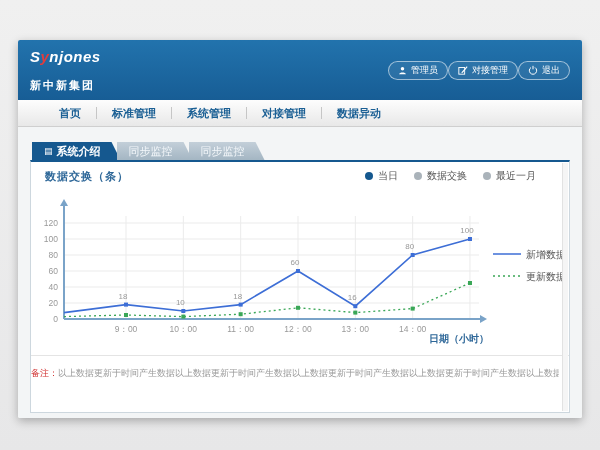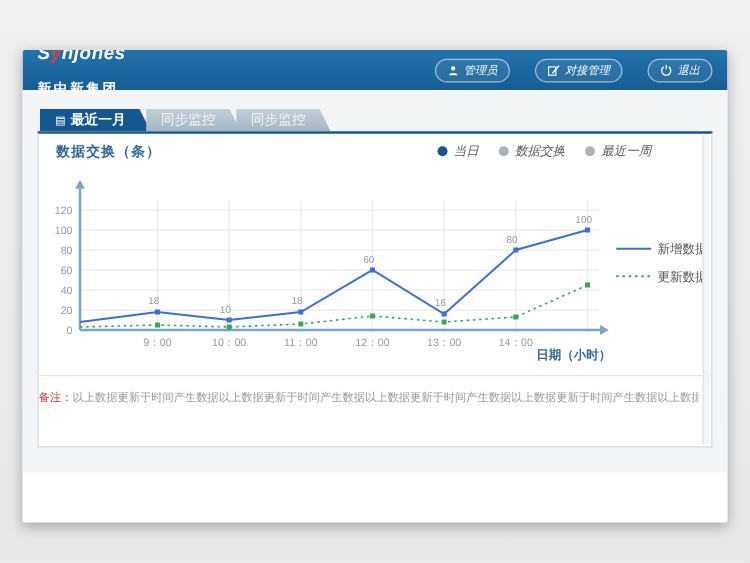--- a/index.html
+++ b/index.html
@@ -2,46 +2,46 @@
 <html><head>
 <meta charset="utf-8">
 <style>
   * { margin:0; padding:0; box-sizing:border-box; }
   html,body { width:600px; height:450px; overflow:hidden; }
   body { font-family:"Liberation Sans","DejaVu Sans",sans-serif; background:#ececec; }
   .stage { position:relative; width:600px; height:450px; background:linear-gradient(180deg,#f0f0f0,#e7e7e8); }
   .window { position:absolute; left:18px; top:40px; width:564px; height:378px; background:#fff;
             box-shadow:0 3px 10px rgba(0,0,0,.28); border-radius:2px; overflow:hidden; }
   
-  .header { height:32px; background:linear-gradient(180deg,#2273ad,#175d95); display:flex; align-items:center; padding:0 12px; }
+  .header { height:60px; background:linear-gradient(180deg,#2273ad,#175d95); display:flex; align-items:center; padding:0 12px; }
   .logo { line-height:1; margin-right:16px; cursor:pointer; }
   .logo-en { color:#fff; font-size:15px; font-weight:bold; font-style:italic; letter-spacing:.5px; }
   .logo-en .accent { font-style:italic; font-weight:bold; }
   .logo-cn { color:#fff; font-size:11px; font-weight:bold; letter-spacing:2px; margin-top:16px; }
   .app-title { color:#fff; font-size:14px; letter-spacing:1px; }
-  .header-actions { margin-left:auto; display:flex; gap:20px;font-style:italic; }
+  .header-actions { margin-left:auto; display:flex; gap:0; }
   .hbtn { display:flex; align-items:center; gap:4px; border:1px solid rgba(255,255,255,.55); border-radius:10px;
           padding:2px 9px; color:#fff; font-size:9px; background:rgba(255,255,255,.07); cursor:pointer; white-space:nowrap; }
   .hbtn svg { display:block; }
   
   .navbar { height:27px; background:linear-gradient(180deg,#fdfdfd,#e8e8e8); border-bottom:1px solid #cfcfcf;
             display:flex; align-items:center; padding-left:26px; }
   .nav-item { font-size:11px; font-weight:bold; color:#1a5f94; padding:0 15px; cursor:pointer; white-space:nowrap; }
   .nav-sep { width:1px; height:12px; background:#c6c6c6; }
   
   .content { height:306px; background:#f3f5f6; padding:15px 12px 0; }
   .tabs { display:flex; height:18px; margin-left:2px; }
   .tab { height:18px; line-height:18px; font-size:11px; padding:0 20px 0 12px; color:#f3f7fa; cursor:pointer;
          background:linear-gradient(180deg,#c3cfd9,#a4b6c3); clip-path:polygon(0 0,calc(100% - 9px) 0,100% 100%,0 100%);
          margin-right:-4px; white-space:nowrap; display:flex; align-items:center; gap:4px; }
   .tab.active { background:#15588f; color:#fff; font-weight:bold; }
   .tab .tab-ico { font-size:9px; line-height:1; }
   .panel { position:relative; height:253px; background:#fff; border:1px solid #cdd7de; border-top:2px solid #15588f; }
   
-  .radio-row { position:absolute; top:7px; right:48px; display:flex; gap:16px; align-items:center;font-style:italic; }
+  .radio-row { position:absolute; top:7px; right:33px; display:flex; gap:16px; align-items:center; }
   .radio { display:flex; align-items:center; gap:5px; font-size:10px; color:#555; cursor:pointer; }
   .radio .dot { width:8px; height:8px; border-radius:50%; background:#aab3ba; }
   .radio.selected .dot { background:#15588f; }
   
   .y-title { position:absolute; left:14px; top:7px; font-size:11px; font-weight:bold; color:#2f6899; letter-spacing:1px; }
   #chart { position:absolute; left:0; top:28px; }
   .panel-divider { position:absolute; left:0; right:0; top:193px; border-top:1px solid #e4e4e4; }
   .note { position:absolute; left:0; right:10px; top:205px; text-align:center; font-size:9px; color:#999;
           white-space:nowrap; overflow:hidden; }
   .note-prefix { color:#d03030; font-weight:normal; }
@@ -82,47 +82,58 @@
               <svg width="10" height="10" viewBox="0 0 12 12">
                 <path d="M3.6 3 A4.4 4.4 0 1 0 8.4 3" fill="none" stroke="#fff" stroke-width="1.2"></path>
                 <line x1="6" y1="1" x2="6" y2="5.2" stroke="#fff" stroke-width="1.2"></line>
               </svg>
             </span>
             <span>退出</span>
           </div>
         </div>
     </div>
 
+    <div class="navbar" id="navbar">
+        <div class="nav-item">首页</div>
+        <div class="nav-sep"></div>
+        <div class="nav-item">标准管理</div>
+        <div class="nav-sep"></div>
+        <div class="nav-item">系统管理</div>
+        <div class="nav-sep"></div>
+        <div class="nav-item">对接管理</div>
+        <div class="nav-sep"></div>
+        <div class="nav-item">数据异动</div>
+      </div>
 
     <div class="content">
       <div class="tabs" id="tabs">
           <div class="tab active">
             <span class="tab-ico">▤</span>
-            <span>最近一月</span>
+            <span>系统介绍</span>
           </div>
           <div class="tab">
             <span>同步监控</span>
           </div>
           <div class="tab">
             <span>同步监控</span>
           </div>
         </div>
       <div class="panel">
         <div class="radio-row" id="radioRow">
             <div class="radio selected">
               <span class="dot"></span>
               <span>当日</span>
             </div>
             <div class="radio">
               <span class="dot"></span>
               <span>数据交换</span>
             </div>
             <div class="radio">
               <span class="dot"></span>
-              <span>最近一周</span>
+              <span>最近一月</span>
             </div>
           </div>
         <div class="y-title">数据交换（条）</div>
         <svg id="chart" width="540" height="160" viewBox="0 0 540 160">
             <line x1="33" y1="113" x2="448" y2="113" stroke="#ebebeb" stroke-width="1"></line>
             <line x1="33" y1="97" x2="448" y2="97" stroke="#ebebeb" stroke-width="1"></line>
             <line x1="33" y1="81" x2="448" y2="81" stroke="#ebebeb" stroke-width="1"></line>
             <line x1="33" y1="65" x2="448" y2="65" stroke="#ebebeb" stroke-width="1"></line>
             <line x1="33" y1="49" x2="448" y2="49" stroke="#ebebeb" stroke-width="1"></line>
             <line x1="33" y1="33" x2="448" y2="33" stroke="#ebebeb" stroke-width="1"></line>

